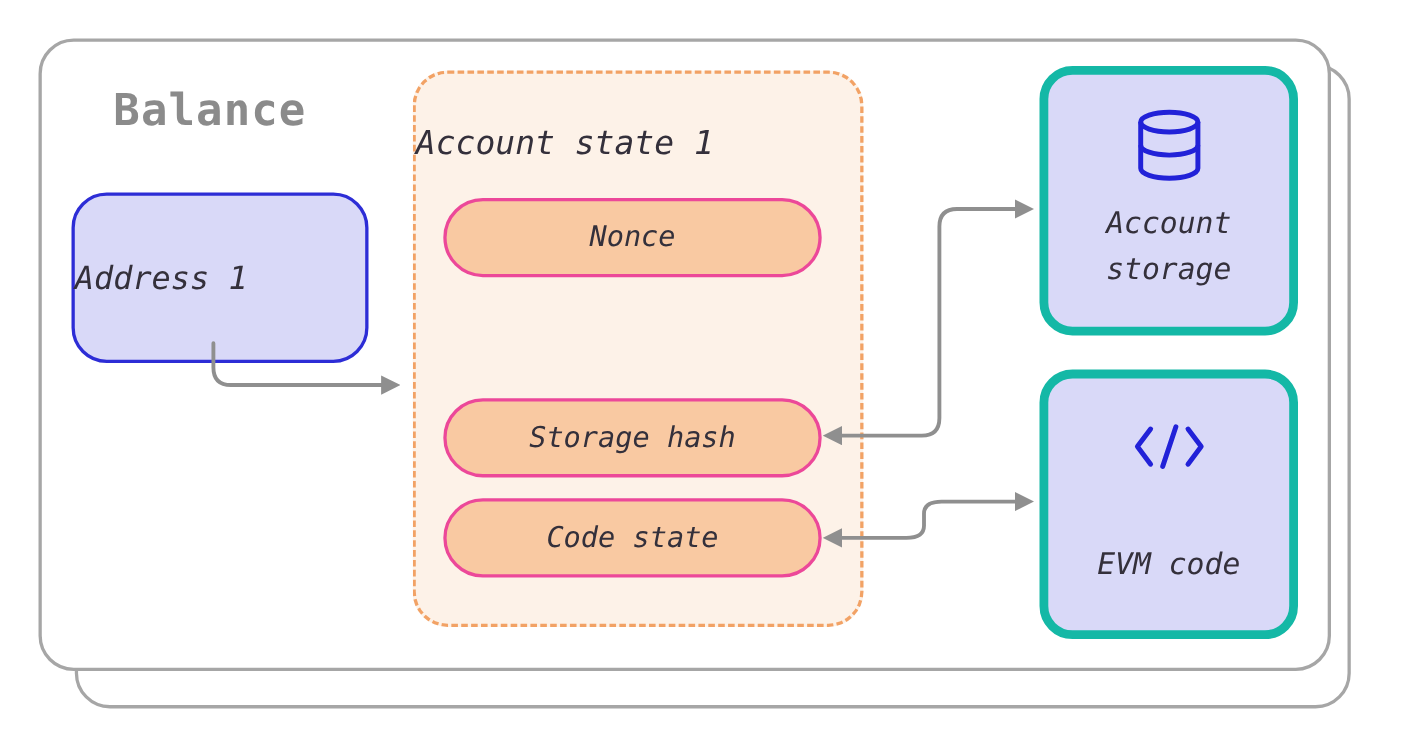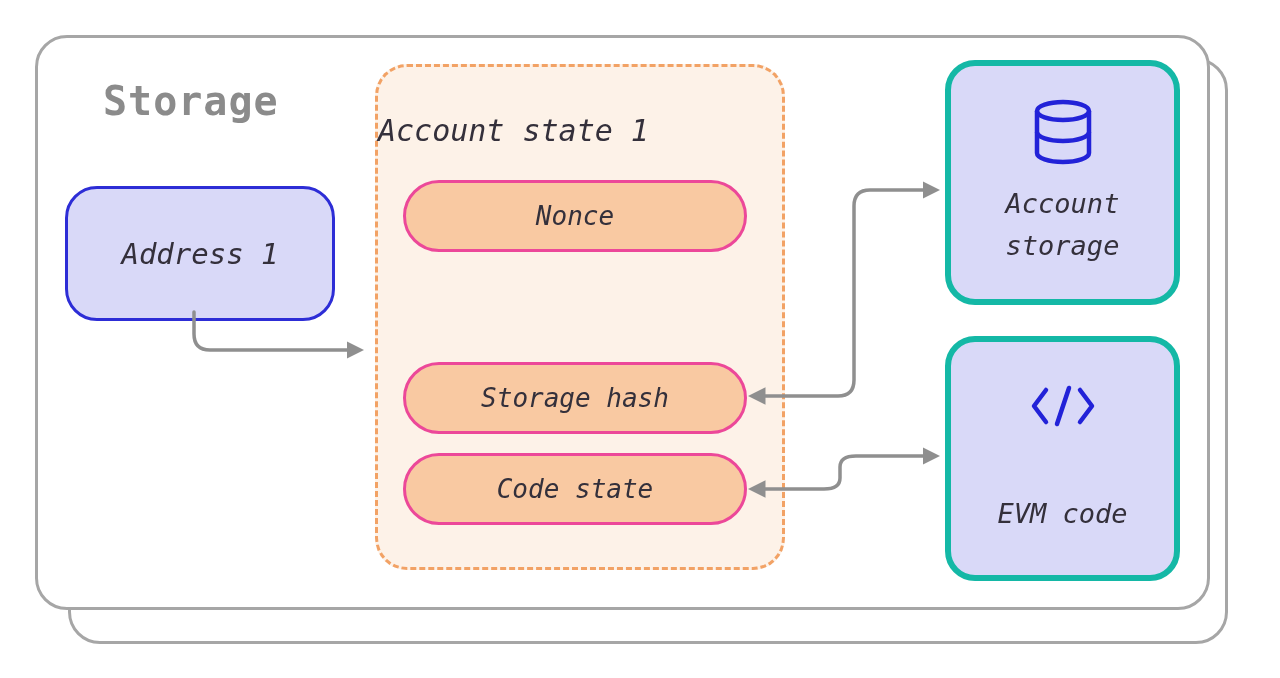--- a/index.html
+++ b/index.html
@@ -17,23 +17,23 @@
     background: #ffffff; border: 3px solid #a6a6a6; border-radius: 32px;
   }
 
   .account-title {
     position: absolute; left: 103px; top: 78px;
     font-size: 40px; font-weight: bold; letter-spacing: 1px;
     color: #8b8b8b;
   }
 
   .address-box {
-    position: absolute; left: 65px; top: 186px; width: 270px; height: 135px;
+    position: absolute; left: 65px; top: 175px; width: 270px; height: 155px;
     background: #d9d9f8; border: 3px solid #2d2dd6; border-radius: 32px;
-    display: flex; align-items: center; justify-content: center;
+    display: flex; align-items: center; 
   }
   .address-box span { font-size: 29px; font-style: italic; color: #34303b; }
 
   .state-box {
     position: absolute; left: 375px; top: 64px; width: 410px; height: 506px;
     background: #fdf2e8; border: 3px dashed #f2a265; border-radius: 32px;
   }
   .state-title {
     position: absolute; left: 0; top: 46px; width: 100%;
     text-align: left; font-size: 30px; font-style: italic; color: #34303b;
@@ -45,21 +45,21 @@
     display: flex; align-items: center; justify-content: center;
   }
   .pill span { font-size: 26px; font-style: italic; color: #34303b; }
   .pill.p1 { top: 180px; }
   .pill.p2 { top: 271px; }
   .pill.p3 { top: 362px; }
   .pill.p4 { top: 453px; }
 
   .side-box {
     position: absolute; left: 945px; width: 235px; height: 245px;
-    background: #d9d9f8; border: 6px solid #14b8a6; border-radius: 30px;
+    background: #d9d9f8; border: 8px solid #14b8a6; border-radius: 30px;
     display: flex; flex-direction: column; align-items: center; justify-content: center;
   }
   .side-box.storage { top: 60px; gap: 18px; }
   .side-box.evm { top: 336px; gap: 64px; }
   .side-label {
     font-size: 27px; font-style: italic; color: #34303b;
     text-align: center; line-height: 1.55; max-width: 190px;
   }
 
   .arrows { position: absolute; left: 0; top: 0; width: 1280px; height: 678px; pointer-events: none; }
@@ -68,21 +68,21 @@
 </style>
 </head>
 <body>
 
 <div class="canvas">
 
   <div class="card-back"></div>
 
   <div class="card-main"></div>
 
-  <div class="account-title">Storage</div>
+  <div class="account-title">Balance</div>
 
   <div class="address-box">
     <span>Address 1</span>
   </div>
 
   <div class="state-box">
     <div class="state-title">Account state 1</div>
   </div>
 
   <div class="pill p1">

